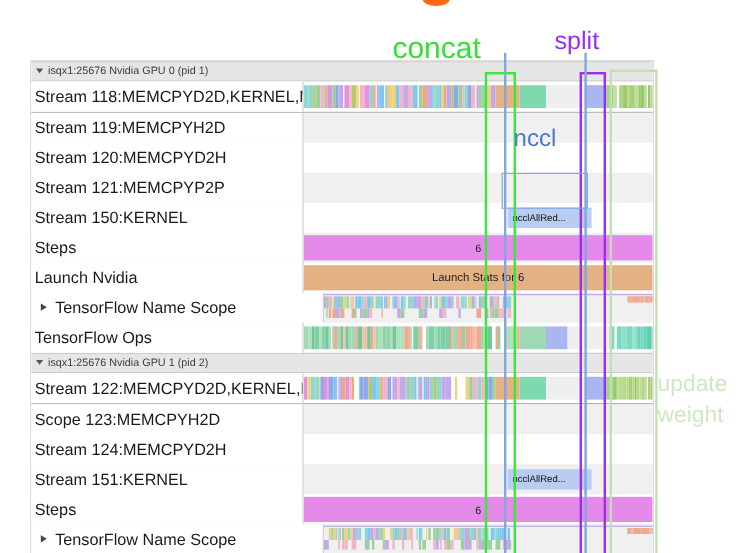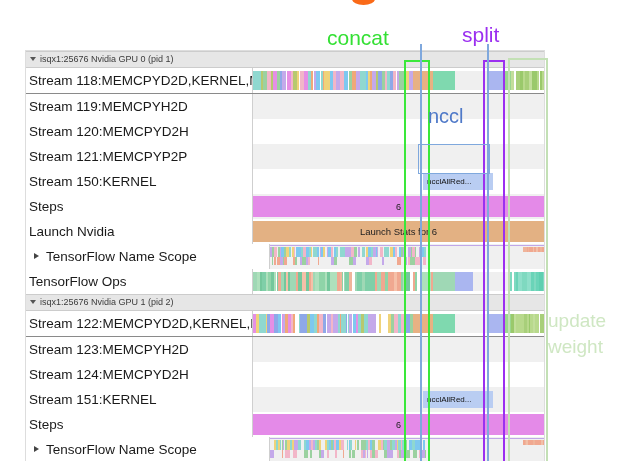--- a/index.html
+++ b/index.html
@@ -6,21 +6,21 @@
   body{
     width:622px;height:461px;
     background:#ffffff;
     font-family:"Liberation Sans", sans-serif;
     overflow:hidden;
     position:relative;
   }
   
   .anno-layer{position:absolute;left:0;top:0;width:622px;height:461px;pointer-events:none;z-index:40;}
   .anno-text{position:absolute;font-weight:400;white-space:nowrap;}
-  .anno-concat{left:327px;top:26px;font-size:21px;color:#34e034;}
+  .anno-concat{left:327px;top:26px;font-size:25px;color:#34e034;}
   .anno-split{left:462px;top:23px;font-size:21px;color:#9b2ff0;}
   .anno-nccl{left:428px;top:105px;font-size:20px;color:#4f79c8;}
   .anno-weight{left:548px;top:308px;font-size:19px;color:#cfe7c3;line-height:26px;}
   .anno-orange-dot{position:absolute;left:352px;top:-7px;width:23px;height:12px;background:#fa6a18;border-radius:50%;}
 
   .vline{position:absolute;top:44px;height:417px;}
   .vline.blue{width:2px;background:#7fa8dd;}
 
   .box-outline{position:absolute;border-style:solid;border-width:2px;background:transparent;}
   .box-concat{left:404px;top:60px;width:22px;height:401px;border-color:#3ae83a;}
@@ -511,21 +511,21 @@
           <div class="bar" style="left:282.0px;width:2.7px;top:3px;height:19px;background:#b8d98c;"></div>
           <div class="bar" style="left:284.6px;width:1.9px;top:3px;height:19px;background:#b8d98c;"></div>
           <div class="bar" style="left:286.5px;width:2.8px;top:3px;height:19px;background:#a8cf7a;"></div>
           <div class="bar" style="left:289.3px;width:1.7px;top:3px;height:19px;background:#a8cf7a;"></div>
         </div>
       </div>
     </div>
     <div class="sep"></div>
     <div class="row alt">
       <div class="lab">
-        <span>Stream 123:MEMCPYH2D</span>
+        <span>Scope 123:MEMCPYH2D</span>
       </div>
       <div class="track shade"></div>
     </div>
     <div class="row">
       <div class="lab">
         <span>Stream 124:MEMCPYD2H</span>
       </div>
       <div class="track"></div>
     </div>
     <div class="row alt">

